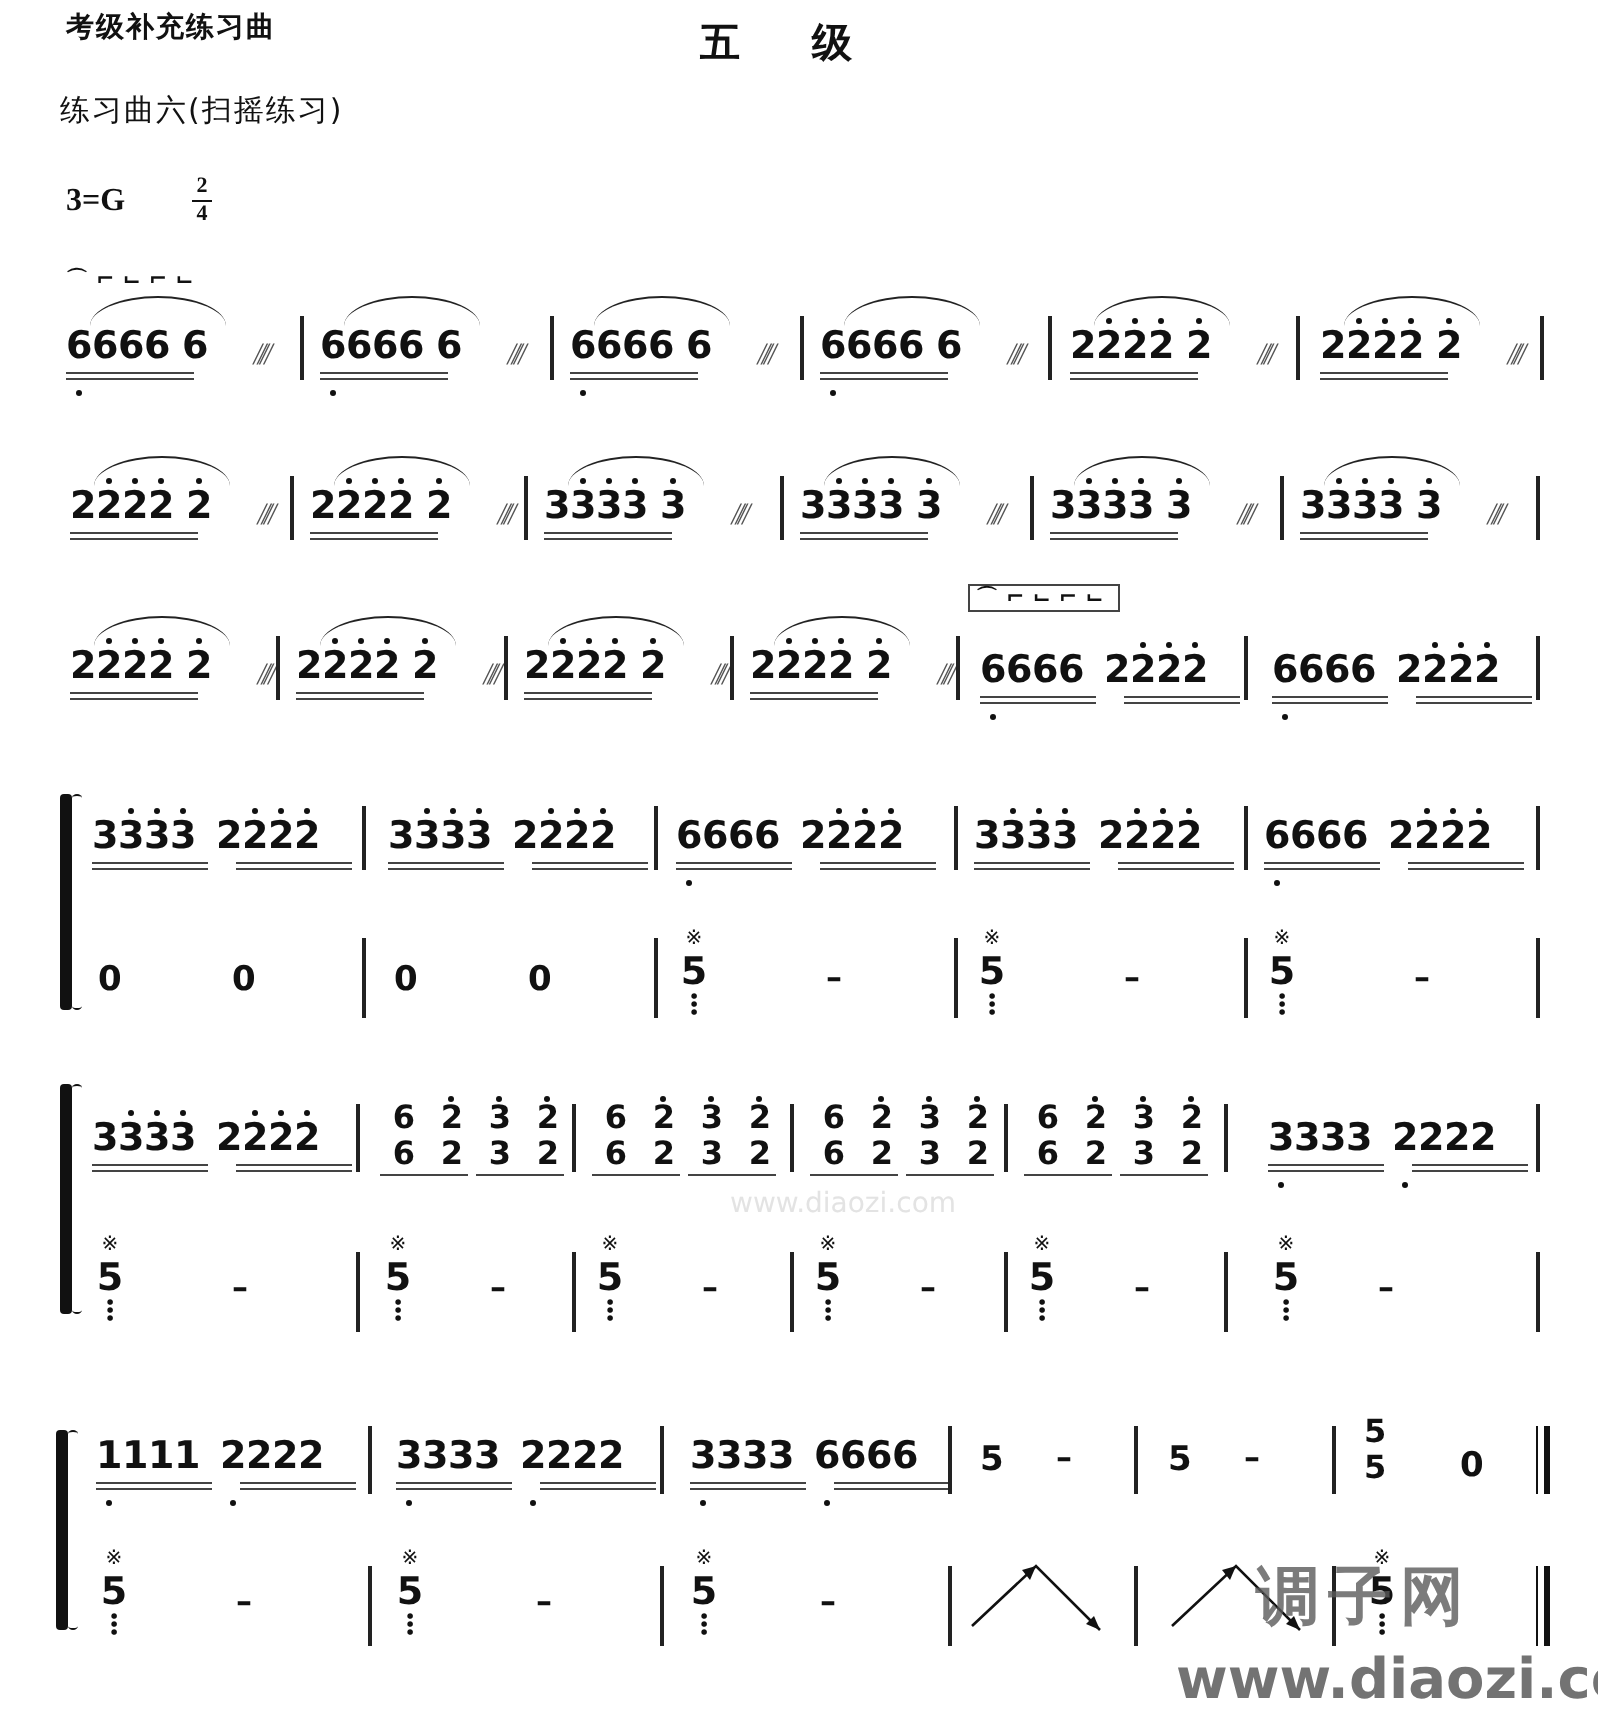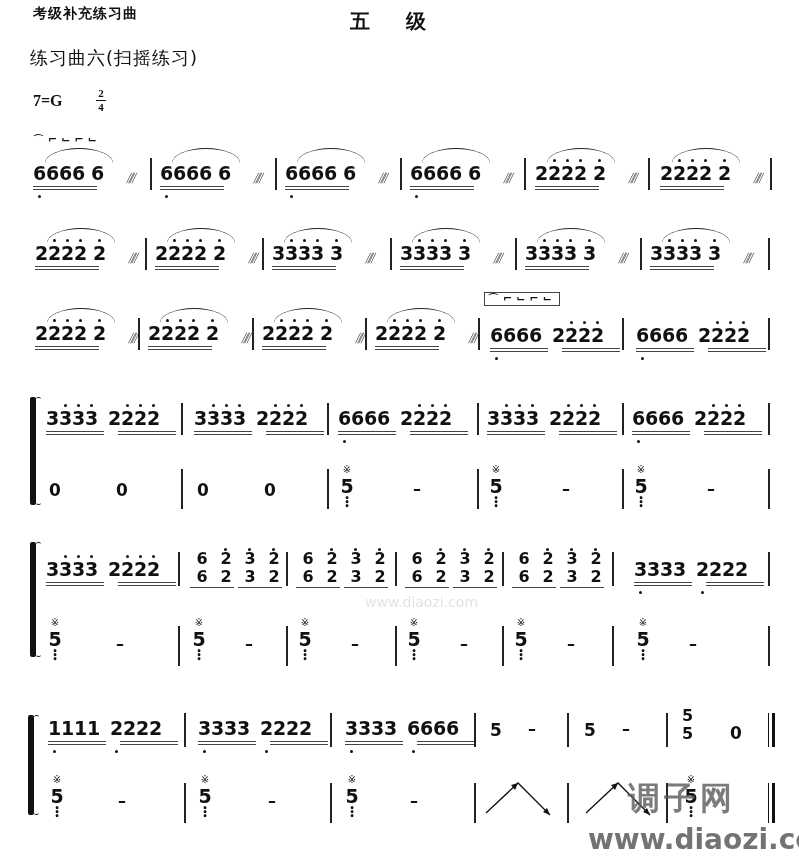--- a/index.html
+++ b/index.html
@@ -1,21 +1,21 @@
 <!DOCTYPE html>
 <html><head>
 <meta charset="utf-8">
 <style>
   html,body{margin:0;padding:0;background:#fff;}
   body{width:799px;height:861px;position:relative;overflow:hidden;
        font-family:"DejaVu Sans","Liberation Sans",sans-serif;color:#111;}
   .abs{position:absolute;}
   .hdr-left{left:33px;top:5px;font-size:14px;font-weight:bold;letter-spacing:1px;}
   .hdr-title{left:350px;top:8px;font-size:20px;font-weight:bold;letter-spacing:36px;}
-  .piece-title{left:30px;top:46px;font-size:18px;letter-spacing:1px;}
+  .piece-title{left:30px;top:46px;font-size:15px;letter-spacing:1px;}
   .key{left:33px;top:92px;font-size:16px;font-family:"Liberation Serif",serif;font-weight:bold;}
   .timesig{left:96px;top:88px;font-size:11px;font-weight:bold;line-height:11px;text-align:center;
            font-family:"Liberation Serif",serif;}
   .timesig .ln{border-top:1px solid #111;width:10px;margin:1px auto;}
 
   .row{position:absolute;left:0;width:799px;}
   .bar{position:absolute;width:2px;background:#222;}
   .notes{position:absolute;font-family:"DejaVu Sans",sans-serif;font-weight:bold;font-size:19px;
          letter-spacing:3px;white-space:nowrap;}
   .n{display:inline-block;position:relative;width:13px;text-align:center;}
@@ -44,21 +44,21 @@
   .wm-cn{position:absolute;left:628px;top:777px;font-size:32px;font-weight:bold;color:rgba(90,90,90,0.8);letter-spacing:4px;}
   .wm-url{position:absolute;left:588px;top:823px;font-size:28px;font-weight:bold;color:rgba(90,90,90,0.85);}
   .wm-faint{position:absolute;left:365px;top:594px;font-size:14px;color:rgba(200,200,200,0.5);}
 </style>
 </head>
 <body>
 
 <div class="abs hdr-left">考级补充练习曲</div>
 <div class="abs hdr-title">五级</div>
 <div class="abs piece-title">练习曲六(扫摇练习)</div>
-<div class="abs key">7=G</div>
+<div class="abs key">3=G</div>
 <div class="abs timesig">
   <div>2</div>
   <div class="ln"></div>
   <div>4</div>
 </div>
 
 <div id="row1" class="row" style="top:130px;height:70px;">
     <div style="position: absolute; left: 33px; top: 32px;">
       <div class="notes" style="left: 0px; top: 0px;"><span class="n dotdn">6</span><span class="n">6</span><span class="n">6</span><span class="n">6</span><span class="n" style="margin-left: 6px;">6</span></div>
       <div class="ul2" style="left: 0px; top: 24px; width: 64px;"></div>

